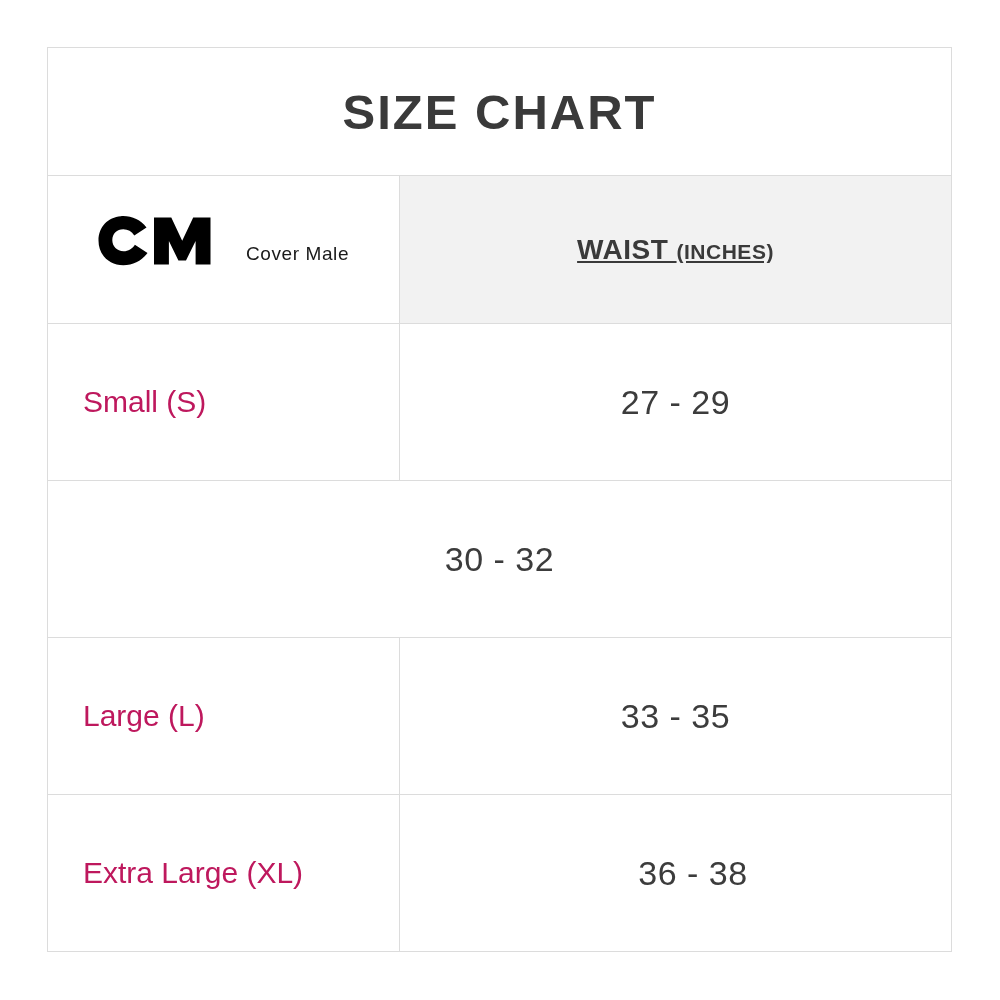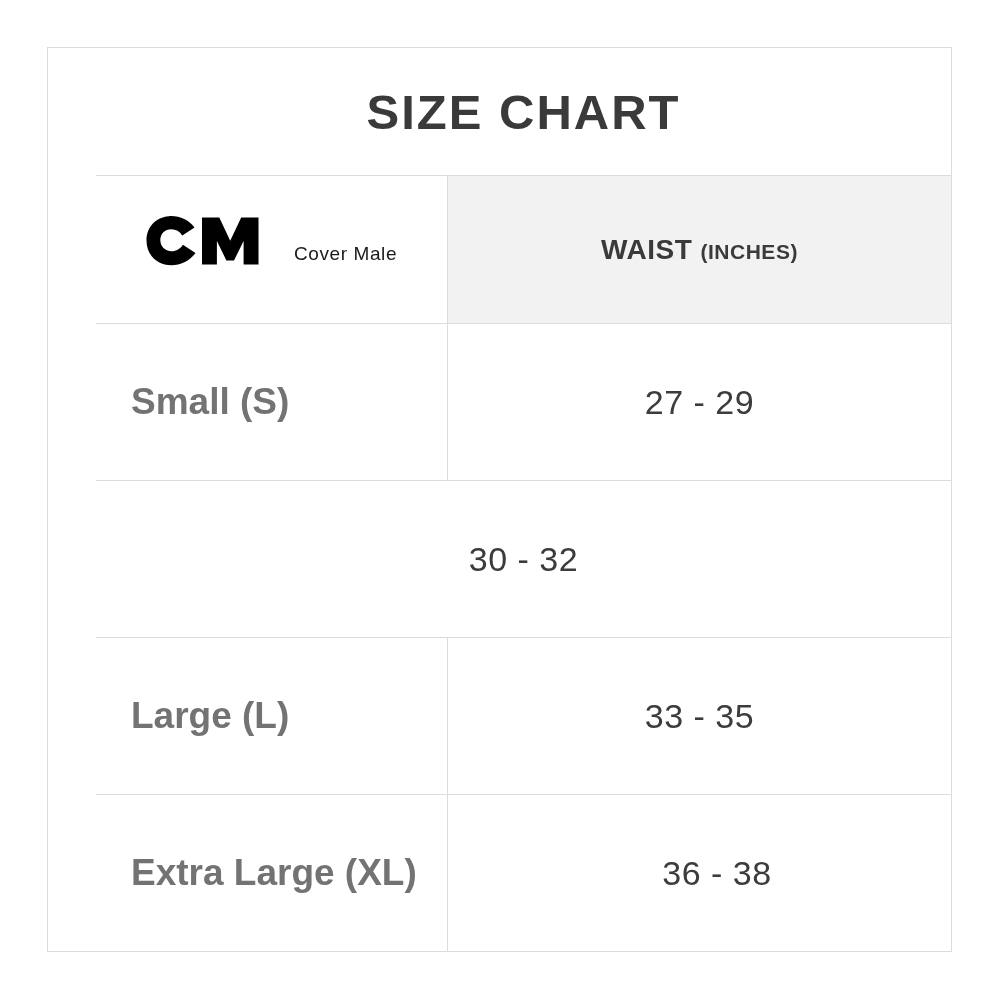--- a/index.html
+++ b/index.html
@@ -24,21 +24,20 @@
     position: absolute;
     left: 47px;
     top: 47px;
     width: 905px;
     height: 905px;
     box-sizing: border-box;
     border: 1px solid #dcdcdc;
     display: flex;
     flex-direction: column;
     background: #ffffff;
-    padding-left: 48px;
   }
   .title-row {
     height: 128px;
     box-sizing: border-box;
     border-bottom: 1px solid #dcdcdc;
     display: flex;
     align-items: center;
     justify-content: center;
   }
   .title-text {
@@ -91,40 +90,40 @@
     font-size: 19px;
     color: #1a1a1a;
     letter-spacing: 0.6px;
     font-family: "Liberation Sans", sans-serif;
   }
   .waist-head {
     font-size: 28px;
     font-weight: bold;
     color: #3a3a3a;
     letter-spacing: 0.5px;
+    text-decoration: underline;
   }
   .waist-head .units {
     font-size: 21px;
     font-weight: bold;
     letter-spacing: 0.5px;
   }
   .data-row {
     flex: 1;
     box-sizing: border-box;
     border-bottom: 1px solid #dcdcdc;
     display: flex;
   }
   .data-row.last {
     border-bottom: none;
     gap: 35px;
   }
   .size-label {
-    font-size: 37px;
-    color: #737373;
-    font-weight: bold;
+    font-size: 30px;
+    color: #be185d;
   }
   .size-value {
     font-size: 34px;
     color: #3c3c3c;
     letter-spacing: 0.5px;
   }
 </style>
 </head>
 <body>
 

